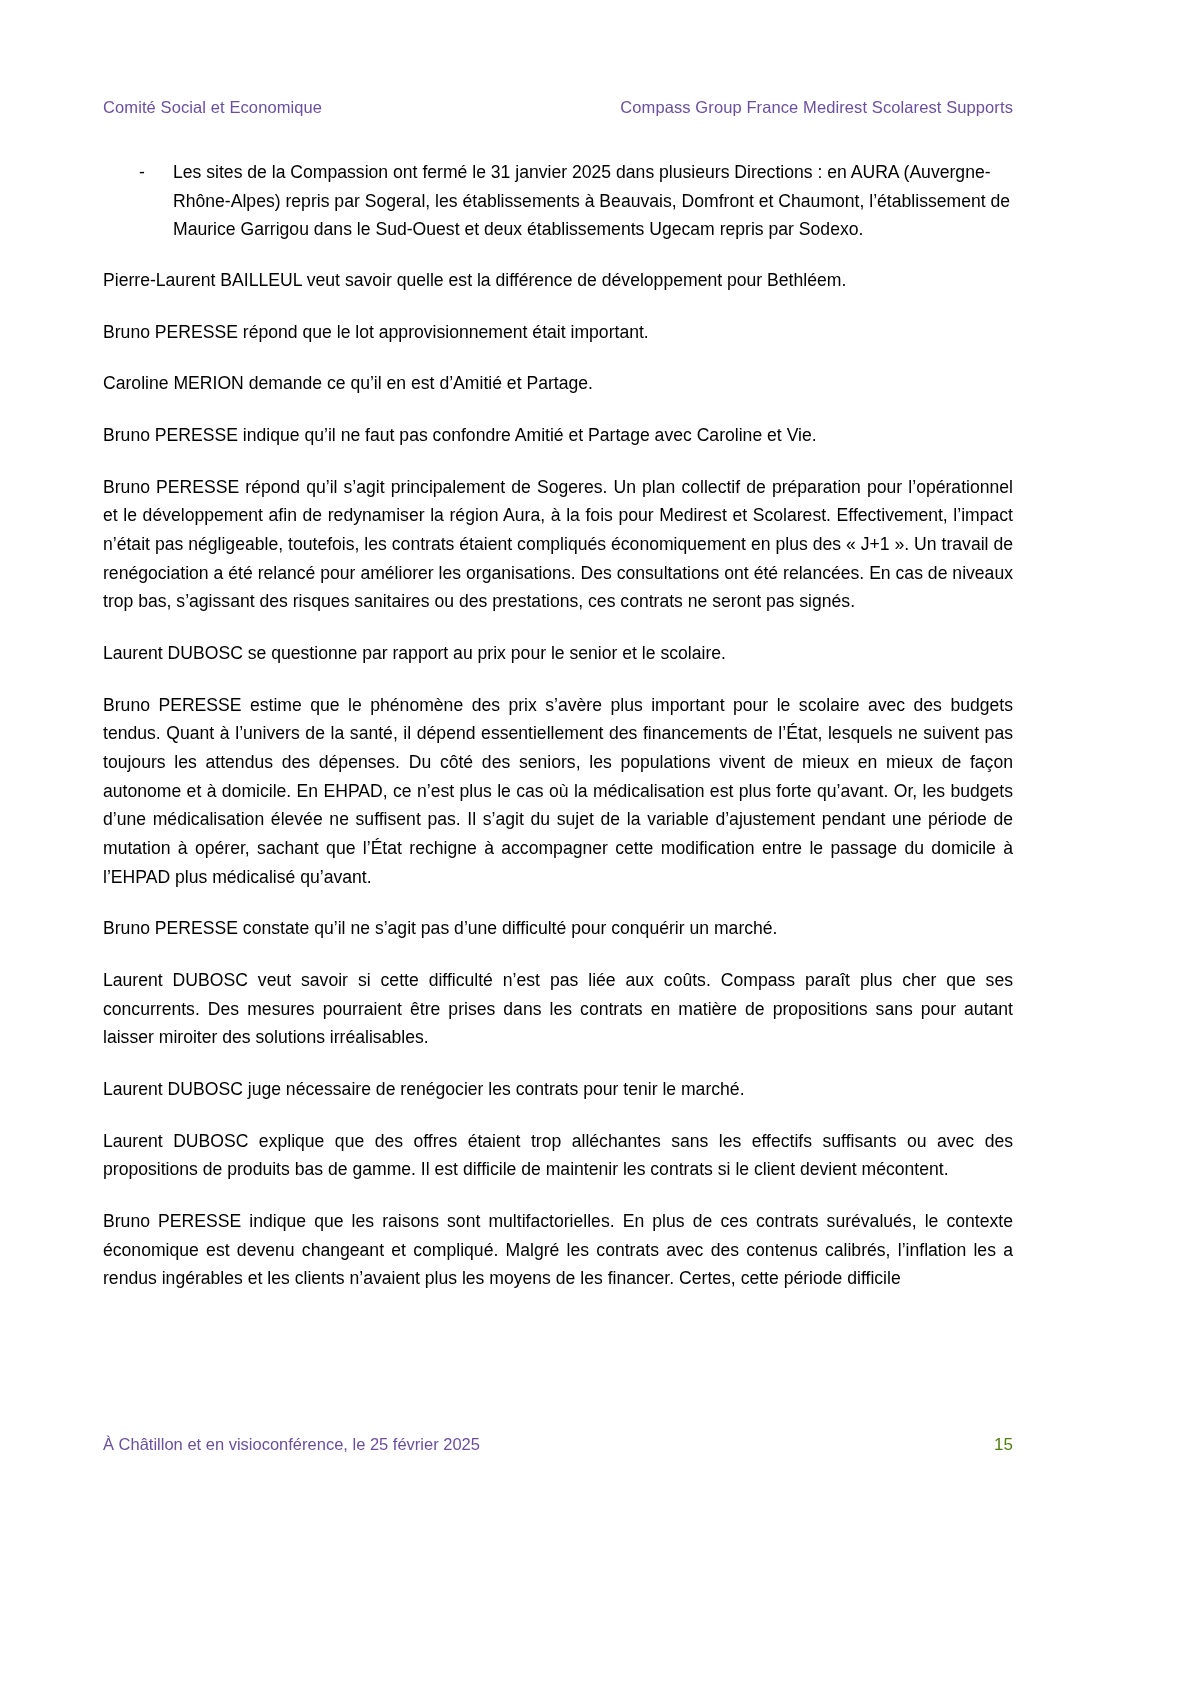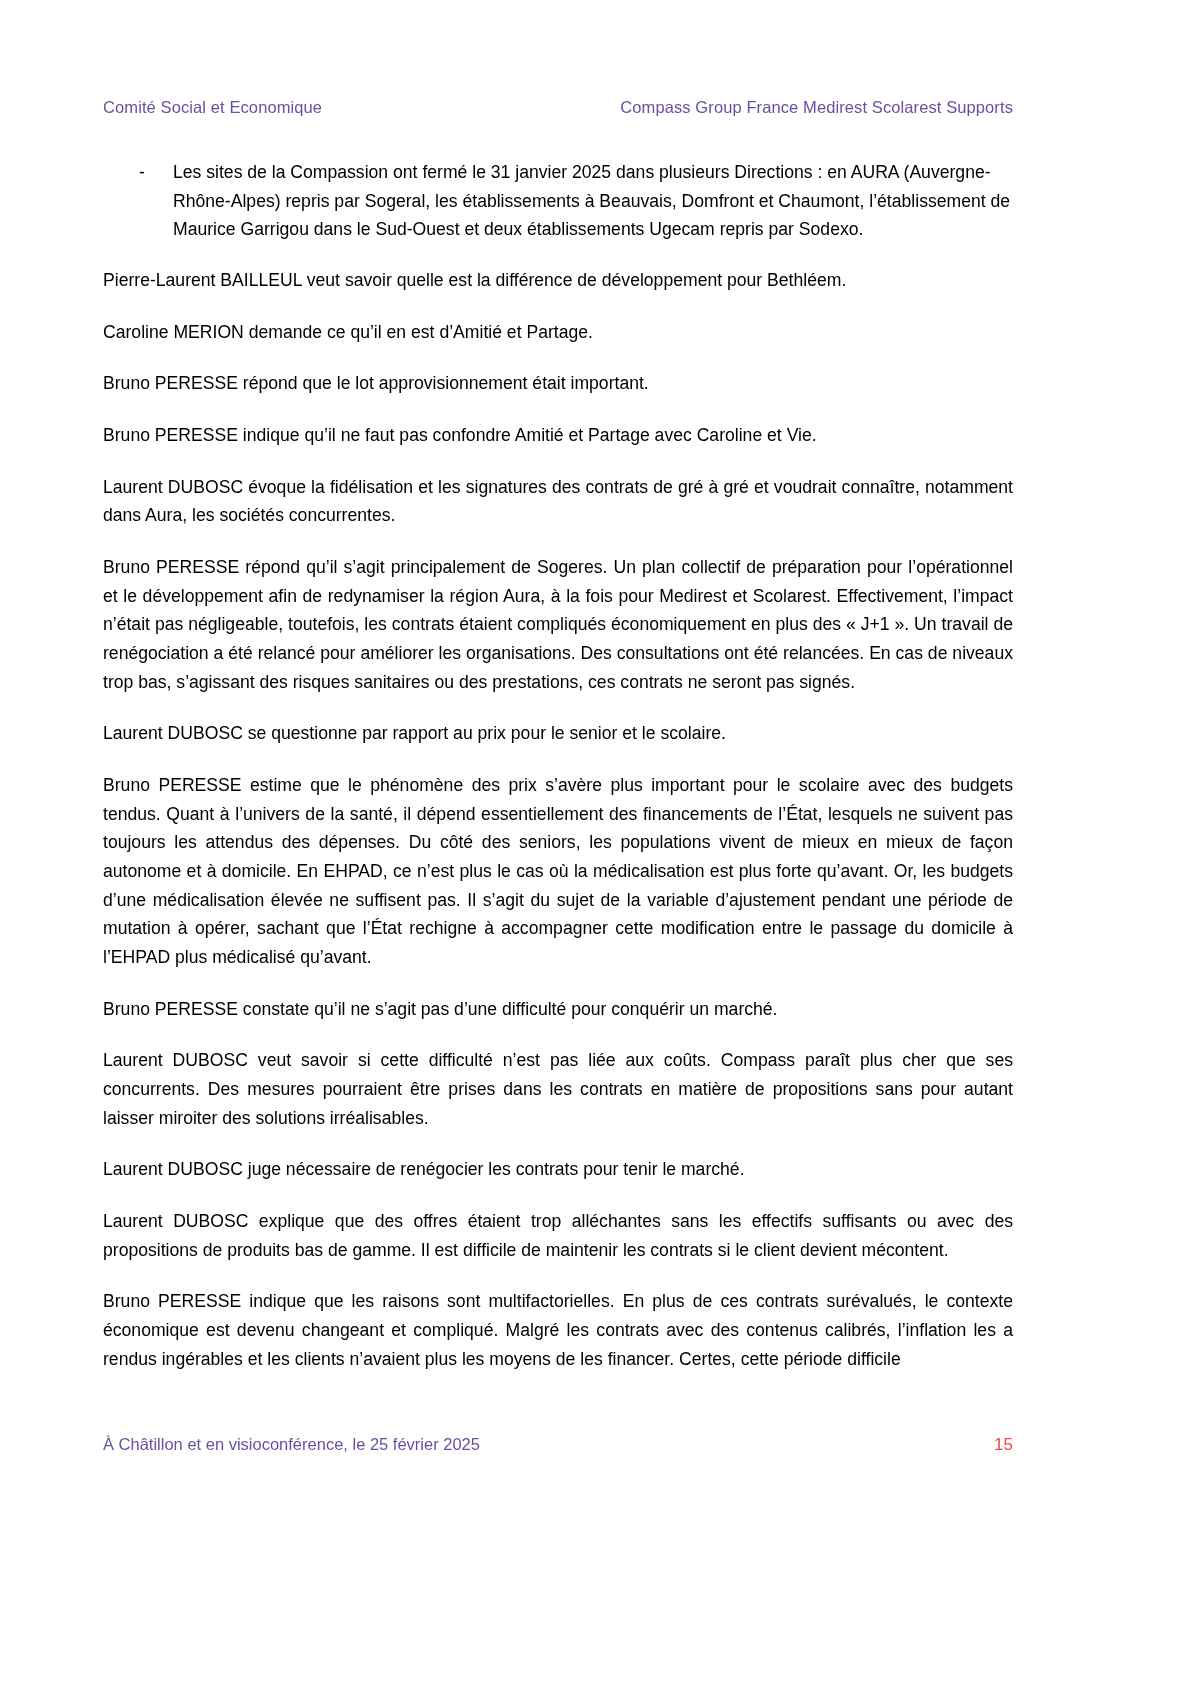--- a/index.html
+++ b/index.html
@@ -83,21 +83,21 @@
     bottom: 243px;
     left: 103px;
     width: 910px;
     display: flex;
     justify-content: space-between;
     align-items: baseline;
     font-size: 16.5px;
     color: #6b4f9e;
   }
   .doc-footer .page-num {
-    color: #ef4444;
+    color: #4d7c0f;
     font-size: 17px;
   }
 </style>
 </head>
 <body>
 
 <div class="page">
 
   <div class="doc-header">
     <span class="hdr-left">Comité Social et Economique</span>
@@ -106,24 +106,23 @@
 
   <div class="doc-body">
     <ul class="bullet-list">
       <li class="bullet-item">
         <span class="bullet-dash">-</span>
         <span>Les sites de la Compassion ont fermé le 31 janvier 2025 dans plusieurs Directions : en AURA (Auvergne-Rhône-Alpes) repris par Sogeral, les établissements à Beauvais, Domfront et Chaumont, l’établissement de Maurice Garrigou dans le Sud-Ouest et deux établissements Ugecam repris par Sodexo.</span>
       </li>
     </ul>
 
     <p class="para">Pierre-Laurent BAILLEUL veut savoir quelle est la différence de développement pour Bethléem.</p>
+    <p class="para">Bruno PERESSE répond que le lot approvisionnement était important.</p>
     <p class="para">Caroline MERION demande ce qu’il en est d’Amitié et Partage.</p>
-    <p class="para">Bruno PERESSE répond que le lot approvisionnement était important.</p>
     <p class="para">Bruno PERESSE indique qu’il ne faut pas confondre Amitié et Partage avec Caroline et Vie.</p>
-    <p class="para just">Laurent DUBOSC évoque la fidélisation et les signatures des contrats de gré à gré et voudrait connaître, notamment dans Aura, les sociétés concurrentes.</p>
     <p class="para just">Bruno PERESSE répond qu’il s’agit principalement de Sogeres. Un plan collectif de préparation pour l’opérationnel et le développement afin de redynamiser la région Aura, à la fois pour Medirest et Scolarest. Effectivement, l’impact n’était pas négligeable, toutefois, les contrats étaient compliqués économiquement en plus des « J+1 ». Un travail de renégociation a été relancé pour améliorer les organisations. Des consultations ont été relancées. En cas de niveaux trop bas, s’agissant des risques sanitaires ou des prestations, ces contrats ne seront pas signés.</p>
     <p class="para">Laurent DUBOSC se questionne par rapport au prix pour le senior et le scolaire.</p>
     <p class="para just">Bruno PERESSE estime que le phénomène des prix s’avère plus important pour le scolaire avec des budgets tendus. Quant à l’univers de la santé, il dépend essentiellement des financements de l’État, lesquels ne suivent pas toujours les attendus des dépenses. Du côté des seniors, les populations vivent de mieux en mieux de façon autonome et à domicile. En EHPAD, ce n’est plus le cas où la médicalisation est plus forte qu’avant. Or, les budgets d’une médicalisation élevée ne suffisent pas. Il s’agit du sujet de la variable d’ajustement pendant une période de mutation à opérer, sachant que l’État rechigne à accompagner cette modification entre le passage du domicile à l’EHPAD plus médicalisé qu’avant.</p>
     <p class="para">Bruno PERESSE constate qu’il ne s’agit pas d’une difficulté pour conquérir un marché.</p>
     <p class="para just">Laurent DUBOSC veut savoir si cette difficulté n’est pas liée aux coûts. Compass paraît plus cher que ses concurrents. Des mesures pourraient être prises dans les contrats en matière de propositions sans pour autant laisser miroiter des solutions irréalisables.</p>
     <p class="para">Laurent DUBOSC juge nécessaire de renégocier les contrats pour tenir le marché.</p>
     <p class="para just">Laurent DUBOSC explique que des offres étaient trop alléchantes sans les effectifs suffisants ou avec des propositions de produits bas de gamme. Il est difficile de maintenir les contrats si le client devient mécontent.</p>
     <p class="para just last-block">Bruno PERESSE indique que les raisons sont multifactorielles. En plus de ces contrats surévalués, le contexte économique est devenu changeant et compliqué. Malgré les contrats avec des contenus calibrés, l’inflation les a rendus ingérables et les clients n’avaient plus les moyens de les financer. Certes, cette période difficile</p>
   </div>
 

